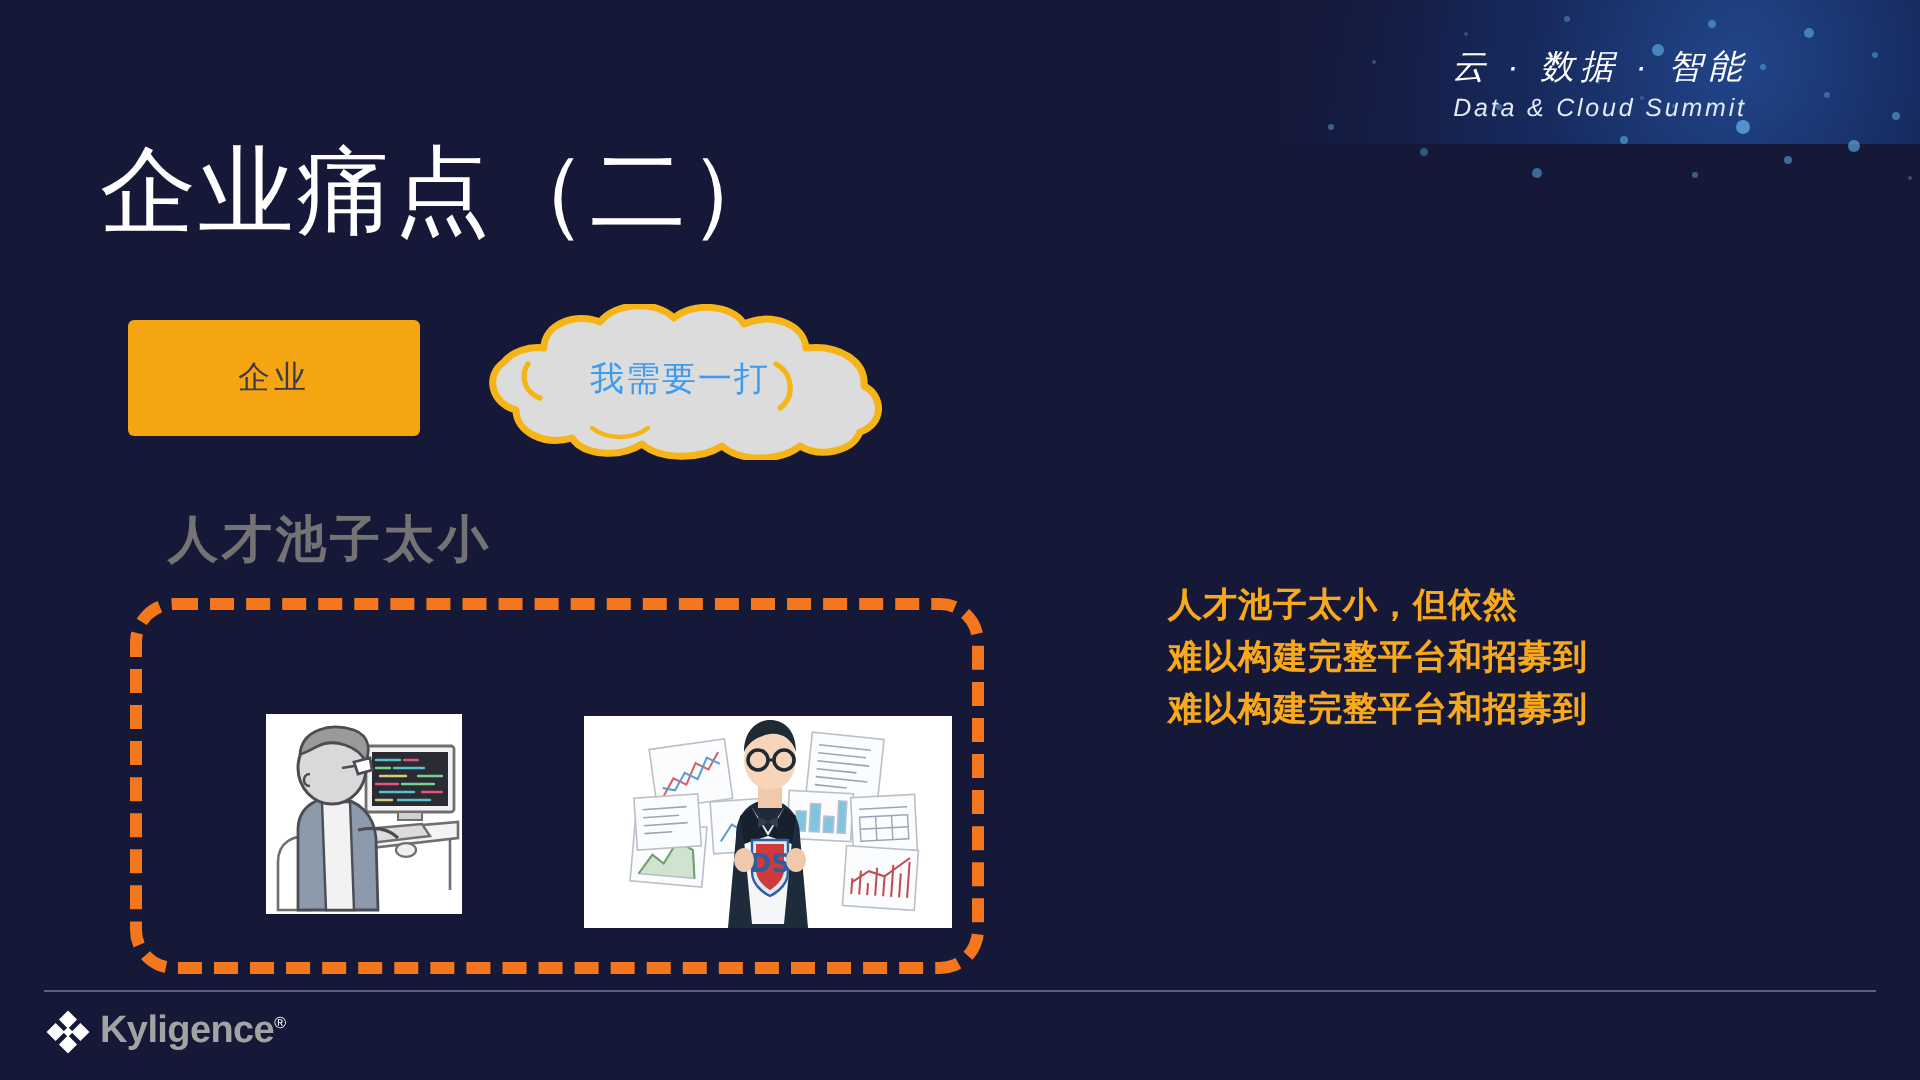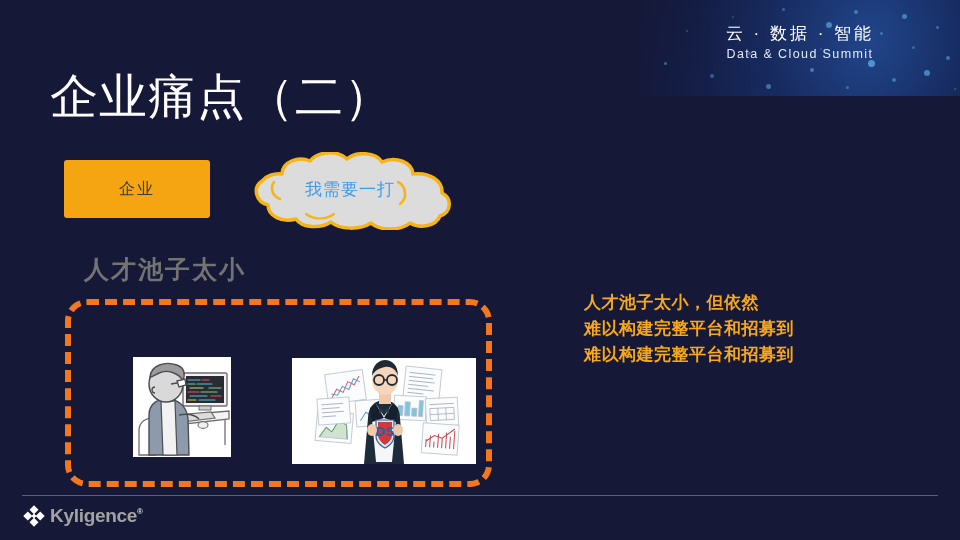--- a/index.html
+++ b/index.html
@@ -15,24 +15,25 @@
     overflow: hidden;
     font-family: "Liberation Sans", "DejaVu Sans", sans-serif;
   }
 
   
   #summit-banner {
     position: absolute;
     top: 0;
     left: 640px;
     width: 320px;
-    height: 96px;
+    height: 72px;
     background:
       radial-gradient(circle at 72% 42%, rgba(40,90,170,0.55) 0%, rgba(25,50,110,0.25) 45%, rgba(0,0,0,0) 72%),
       linear-gradient(100deg, rgba(22,24,56,1) 0%, rgba(20,28,66,1) 14%, rgba(22,38,86,1) 40%, rgba(24,44,98,1) 70%, rgba(20,36,84,1) 100%);
+    font-style: italic;
   }
   #summit-banner .dots { position: absolute; inset: 0; }
   #summit-banner .dot {
     position: absolute;
     border-radius: 50%;
     background: #63b9f0;
   }
   #summit-logo {
     position: absolute;
     left: 0; right: 0;
@@ -84,21 +85,21 @@
     align-items: center;
     justify-content: center;
     color: #3a3a4a;
     font-size: 16px;
     letter-spacing: 2px;
   }
 
   
   #speech-cloud {
     position: absolute;
-    left: 240px;
+    left: 230px;
     top: 152px;
     width: 220px;
     height: 78px;
   }
   #speech-cloud svg { display: block; width: 220px; height: 78px; }
   #speech-cloud .cloud-text {
     position: absolute;
     left: 0; right: 0;
     top: 26px;
     text-align: center;

